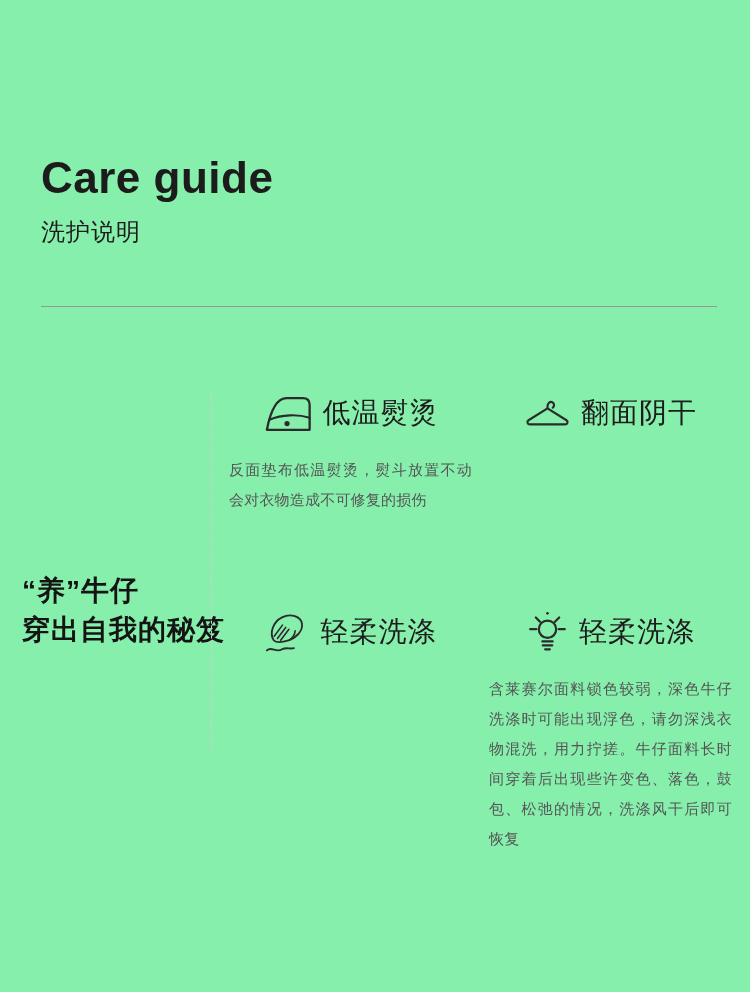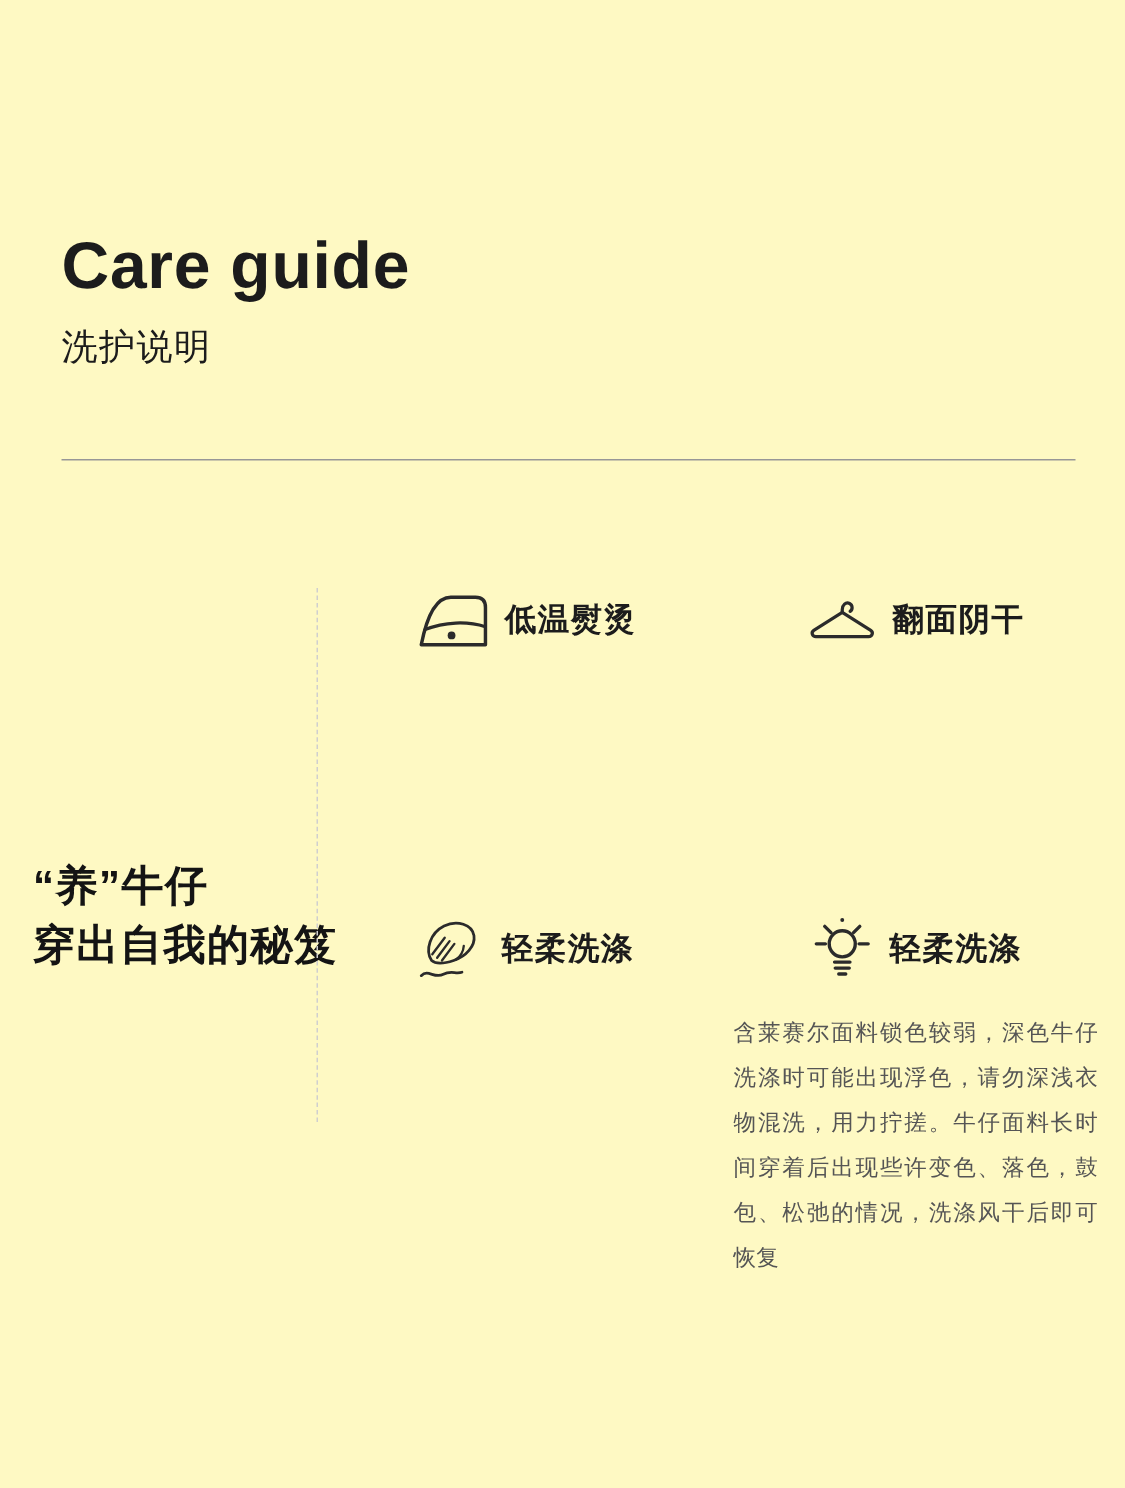--- a/index.html
+++ b/index.html
@@ -2,21 +2,21 @@
 <html><head>
 <meta charset="utf-8">
 <style>
   html,body{margin:0;padding:0;}
   body{
     width:750px;height:992px;
     background:#ffffff;
     font-family:"Liberation Sans","DejaVu Sans",sans-serif;
     -webkit-font-smoothing:antialiased;
   }
-  .page{position:relative;width:750px;height:992px;background:#fef9c3;overflow:hidden;}
+  .page{position:relative;width:750px;height:992px;background:#86efac;overflow:hidden;}
 
   .title{
     position:absolute;left:41px;top:155px;
     font-size:44px;line-height:46px;font-weight:600;
     color:#1c1c1c;letter-spacing:.5px;
   }
   .subtitle{
     position:absolute;left:41px;top:211px;
     font-size:24px;line-height:42px;font-weight:400;
     color:#1c1c1c;letter-spacing:1px;
@@ -38,21 +38,21 @@
   .sec1{left:229px;top:390px;}
   .sec2{left:489px;top:390px;}
   .sec3{left:229px;top:609px;}
   .sec4{left:489px;top:609px;}
   .sec-head{
     display:flex;align-items:center;justify-content:center;
     gap:10px;height:46px;
   }
   .sec-head svg{flex:0 0 auto;display:block;}
   .sec-title{
-    font-size:21px;font-weight:700;color:#1c1c1c;
+    font-size:28px;font-weight:400;color:#1c1c1c;
     letter-spacing:1px;white-space:nowrap;
   }
   .sec-body{
     margin-top:19px;
     font-size:15px;line-height:30px;color:#555555;
     text-align:justify;letter-spacing:.2px;
   }
   .icon-stroke{stroke:#2b2b2b;fill:none;stroke-linecap:round;stroke-linejoin:round;}
   .icon-fill{fill:#2b2b2b;stroke:none;}
 </style>
@@ -76,20 +76,21 @@
     <div class="sec-head">
       <span>
         <svg width="50" height="39" viewBox="0 0 52 40">
           <path class="icon-stroke" stroke-width="2.4" d="M4 37 C7.5 19 13.5 4 24.5 4 L41.5 4 C46 4 48.5 6.5 48.5 11 L48.5 37 Z"></path>
           <path class="icon-stroke" stroke-width="2.2" d="M6.5 26.5 C20 21 36 20.5 48.5 24.5"></path>
           <circle class="icon-fill" cx="25" cy="30.5" r="2.7"></circle>
         </svg>
       </span>
       <span class="sec-title">低温熨烫</span>
     </div>
+    <div class="sec-body">反面垫布低温熨烫，熨斗放置不动会对衣物造成不可修复的损伤</div>
   </div>
 
   <div class="section sec2">
     <div class="sec-head">
       <span>
         <svg width="47" height="31" viewBox="0 0 50 32">
           <path class="icon-stroke" stroke-width="2.3" d="M25 10.5 L25 8.5 C25 5.2 27.5 2.8 30.2 4.1 C32.4 5.2 32.6 8.3 30.6 9.7"></path>
           <path class="icon-stroke" stroke-width="2.3" d="M25 10.5 L45.2 23.2 C47.3 24.6 46.3 27.6 43.7 27.6 L6.3 27.6 C3.7 27.6 2.7 24.6 4.8 23.2 Z"></path>
         </svg>
       </span>

